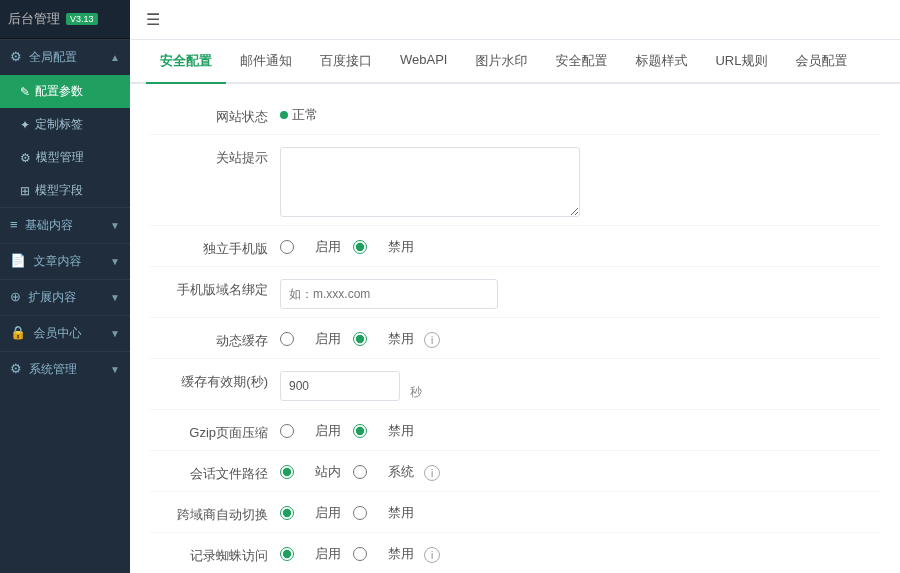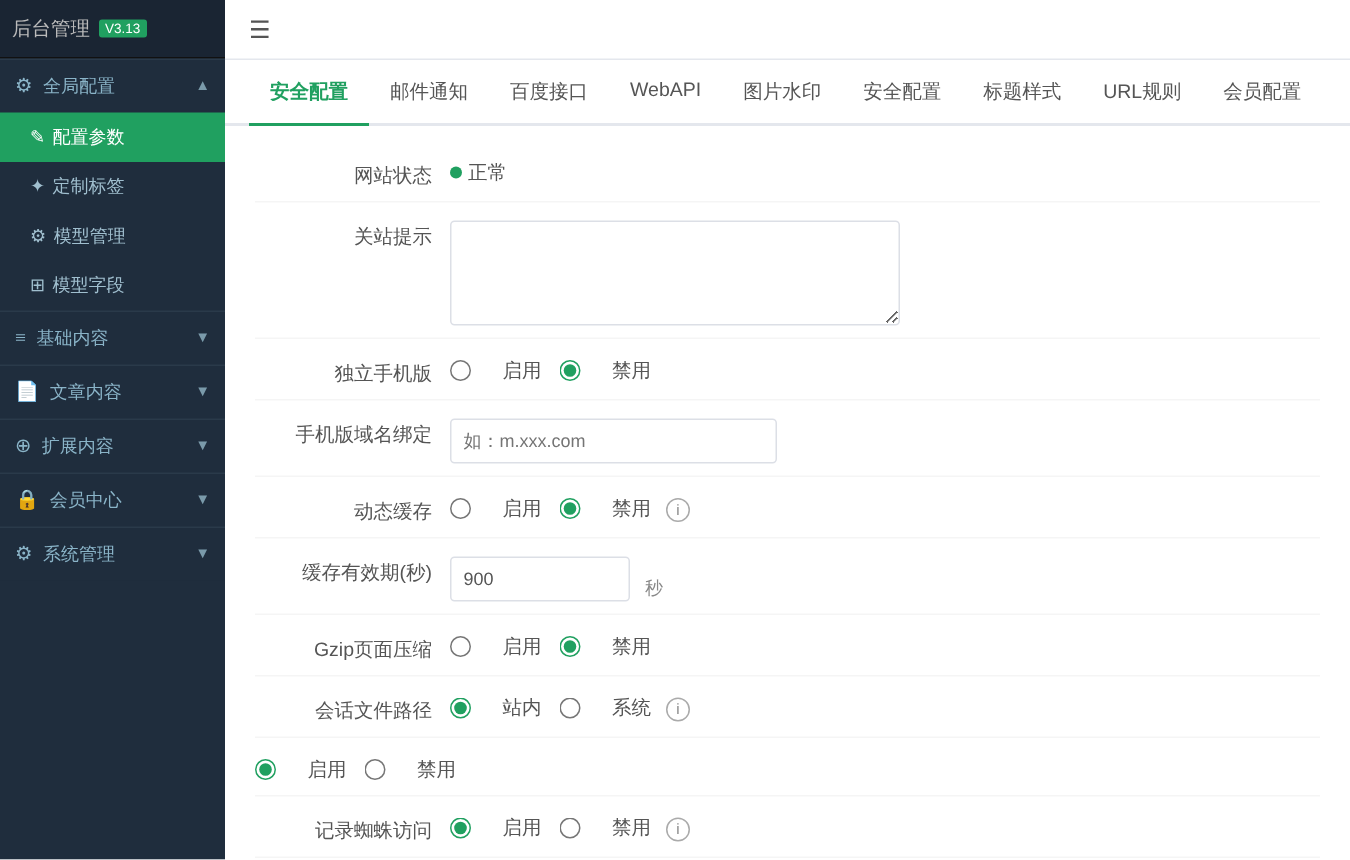--- a/index.html
+++ b/index.html
@@ -1,20 +1,20 @@
 <!DOCTYPE html>
 <html><head>
   <meta charset="utf-8">
   <style>
     * { box-sizing: border-box; margin: 0; padding: 0; }
     body { font-family: "Microsoft YaHei", Arial, sans-serif; font-size: 13px; background: #f0f2f5; display: flex; height: 573px; overflow: hidden; }
 
     
     .sidebar {
-      width: 150px;
+      width: 130px;
       background: #1f2d3d;
       color: #bbb;
       flex-shrink: 0;
       display: flex;
       flex-direction: column;
       height: 573px;
       overflow: hidden;
     }
     .sidebar-header {
       background: #1a2533;
@@ -26,21 +26,20 @@
     }
     .sidebar-header-badge {
       background: #20a060;
       color: #fff;
       font-size: 9px;
       padding: 1px 4px;
       border-radius: 2px;
     }
     .sidebar-section {
       border-top: 1px solid #2a3a4a;
-      font-family: Liberation Serif, serif;
     }
     .sidebar-section-header {
       display: flex;
       align-items: center;
       justify-content: space-between;
       padding: 9px 10px;
       color: #8ab4c8;
       font-size: 12px;
       cursor: pointer;
       background: #1f2d3d;
@@ -420,20 +419,21 @@
             <label class="radio-label">
               <input type="radio" name="uploadpath" value="system" style="">
               <span>系统</span>
             </label>
           </div>
           <span class="info-icon">i</span>
         </div>
       </div>
 
       <div class="form-row">
+        <div class="form-label">跨域商自动切换</div>
         <div class="form-control">
           <div class="radio-group">
             <label class="radio-label">
               <input type="radio" name="crossdomain" value="enable" checked="" style="">
               <span>启用</span>
             </label>
             <label class="radio-label">
               <input type="radio" name="crossdomain" value="disable" style="">
               <span>禁用</span>
             </label>

